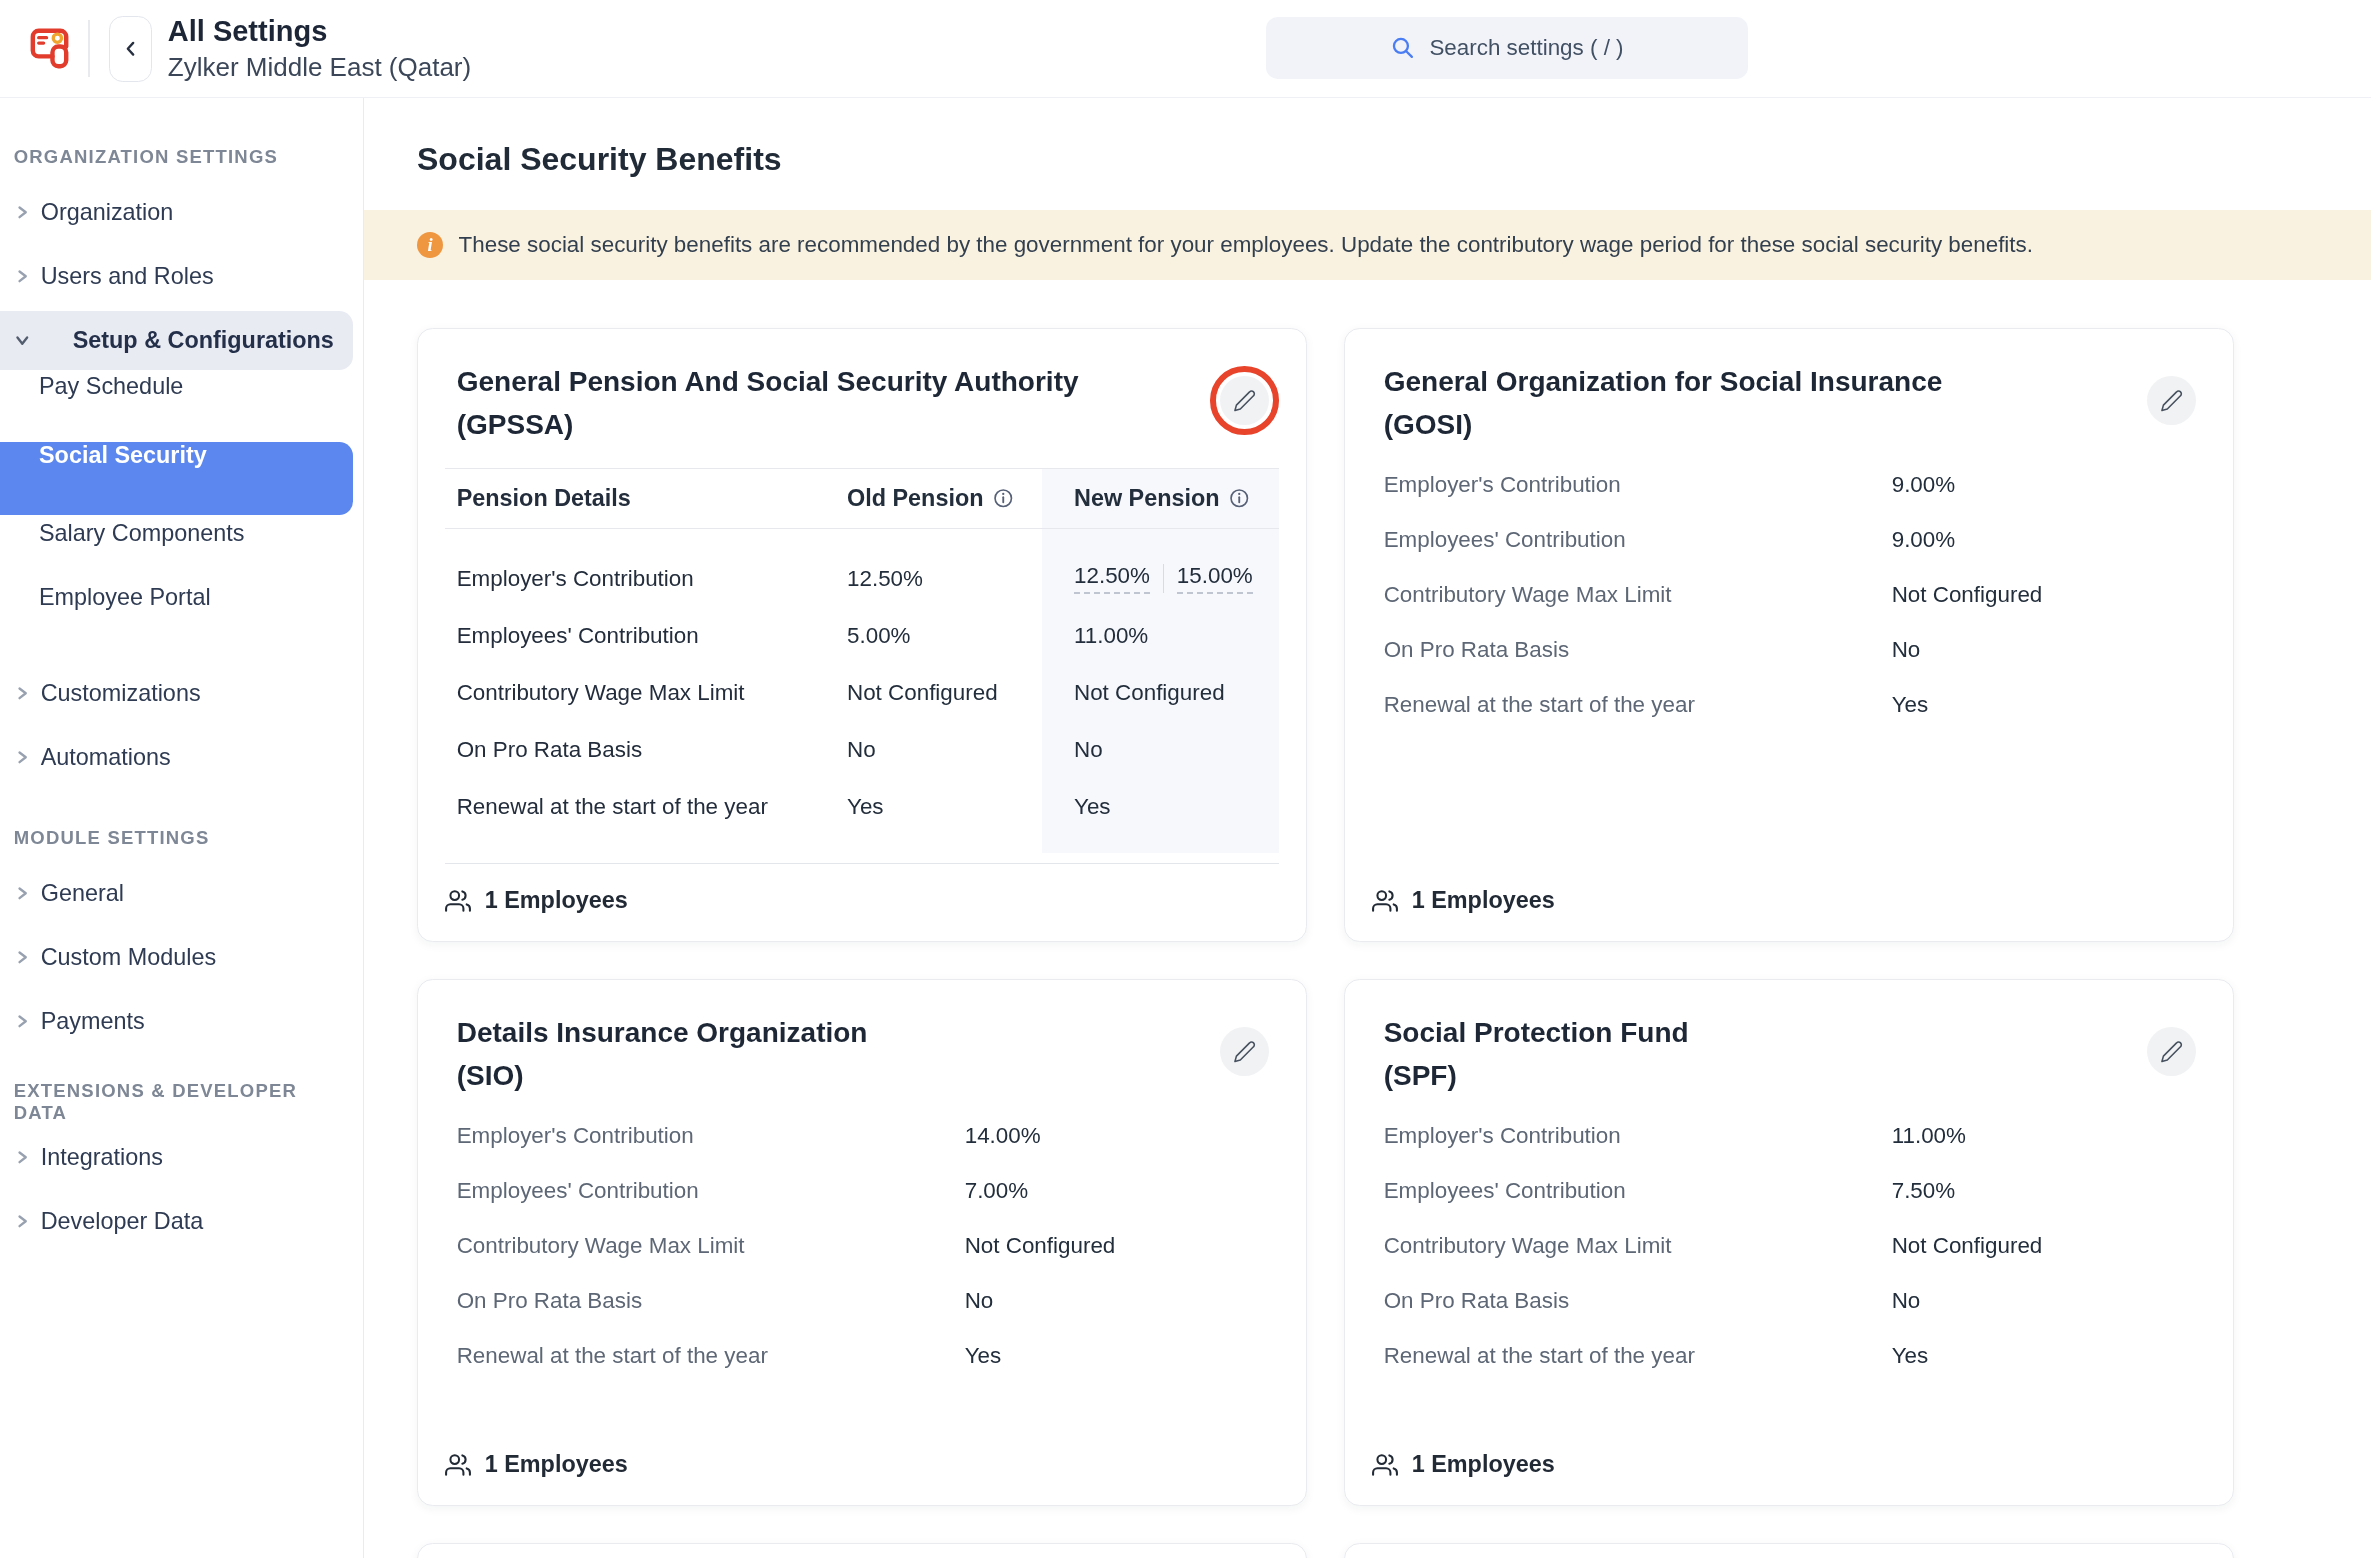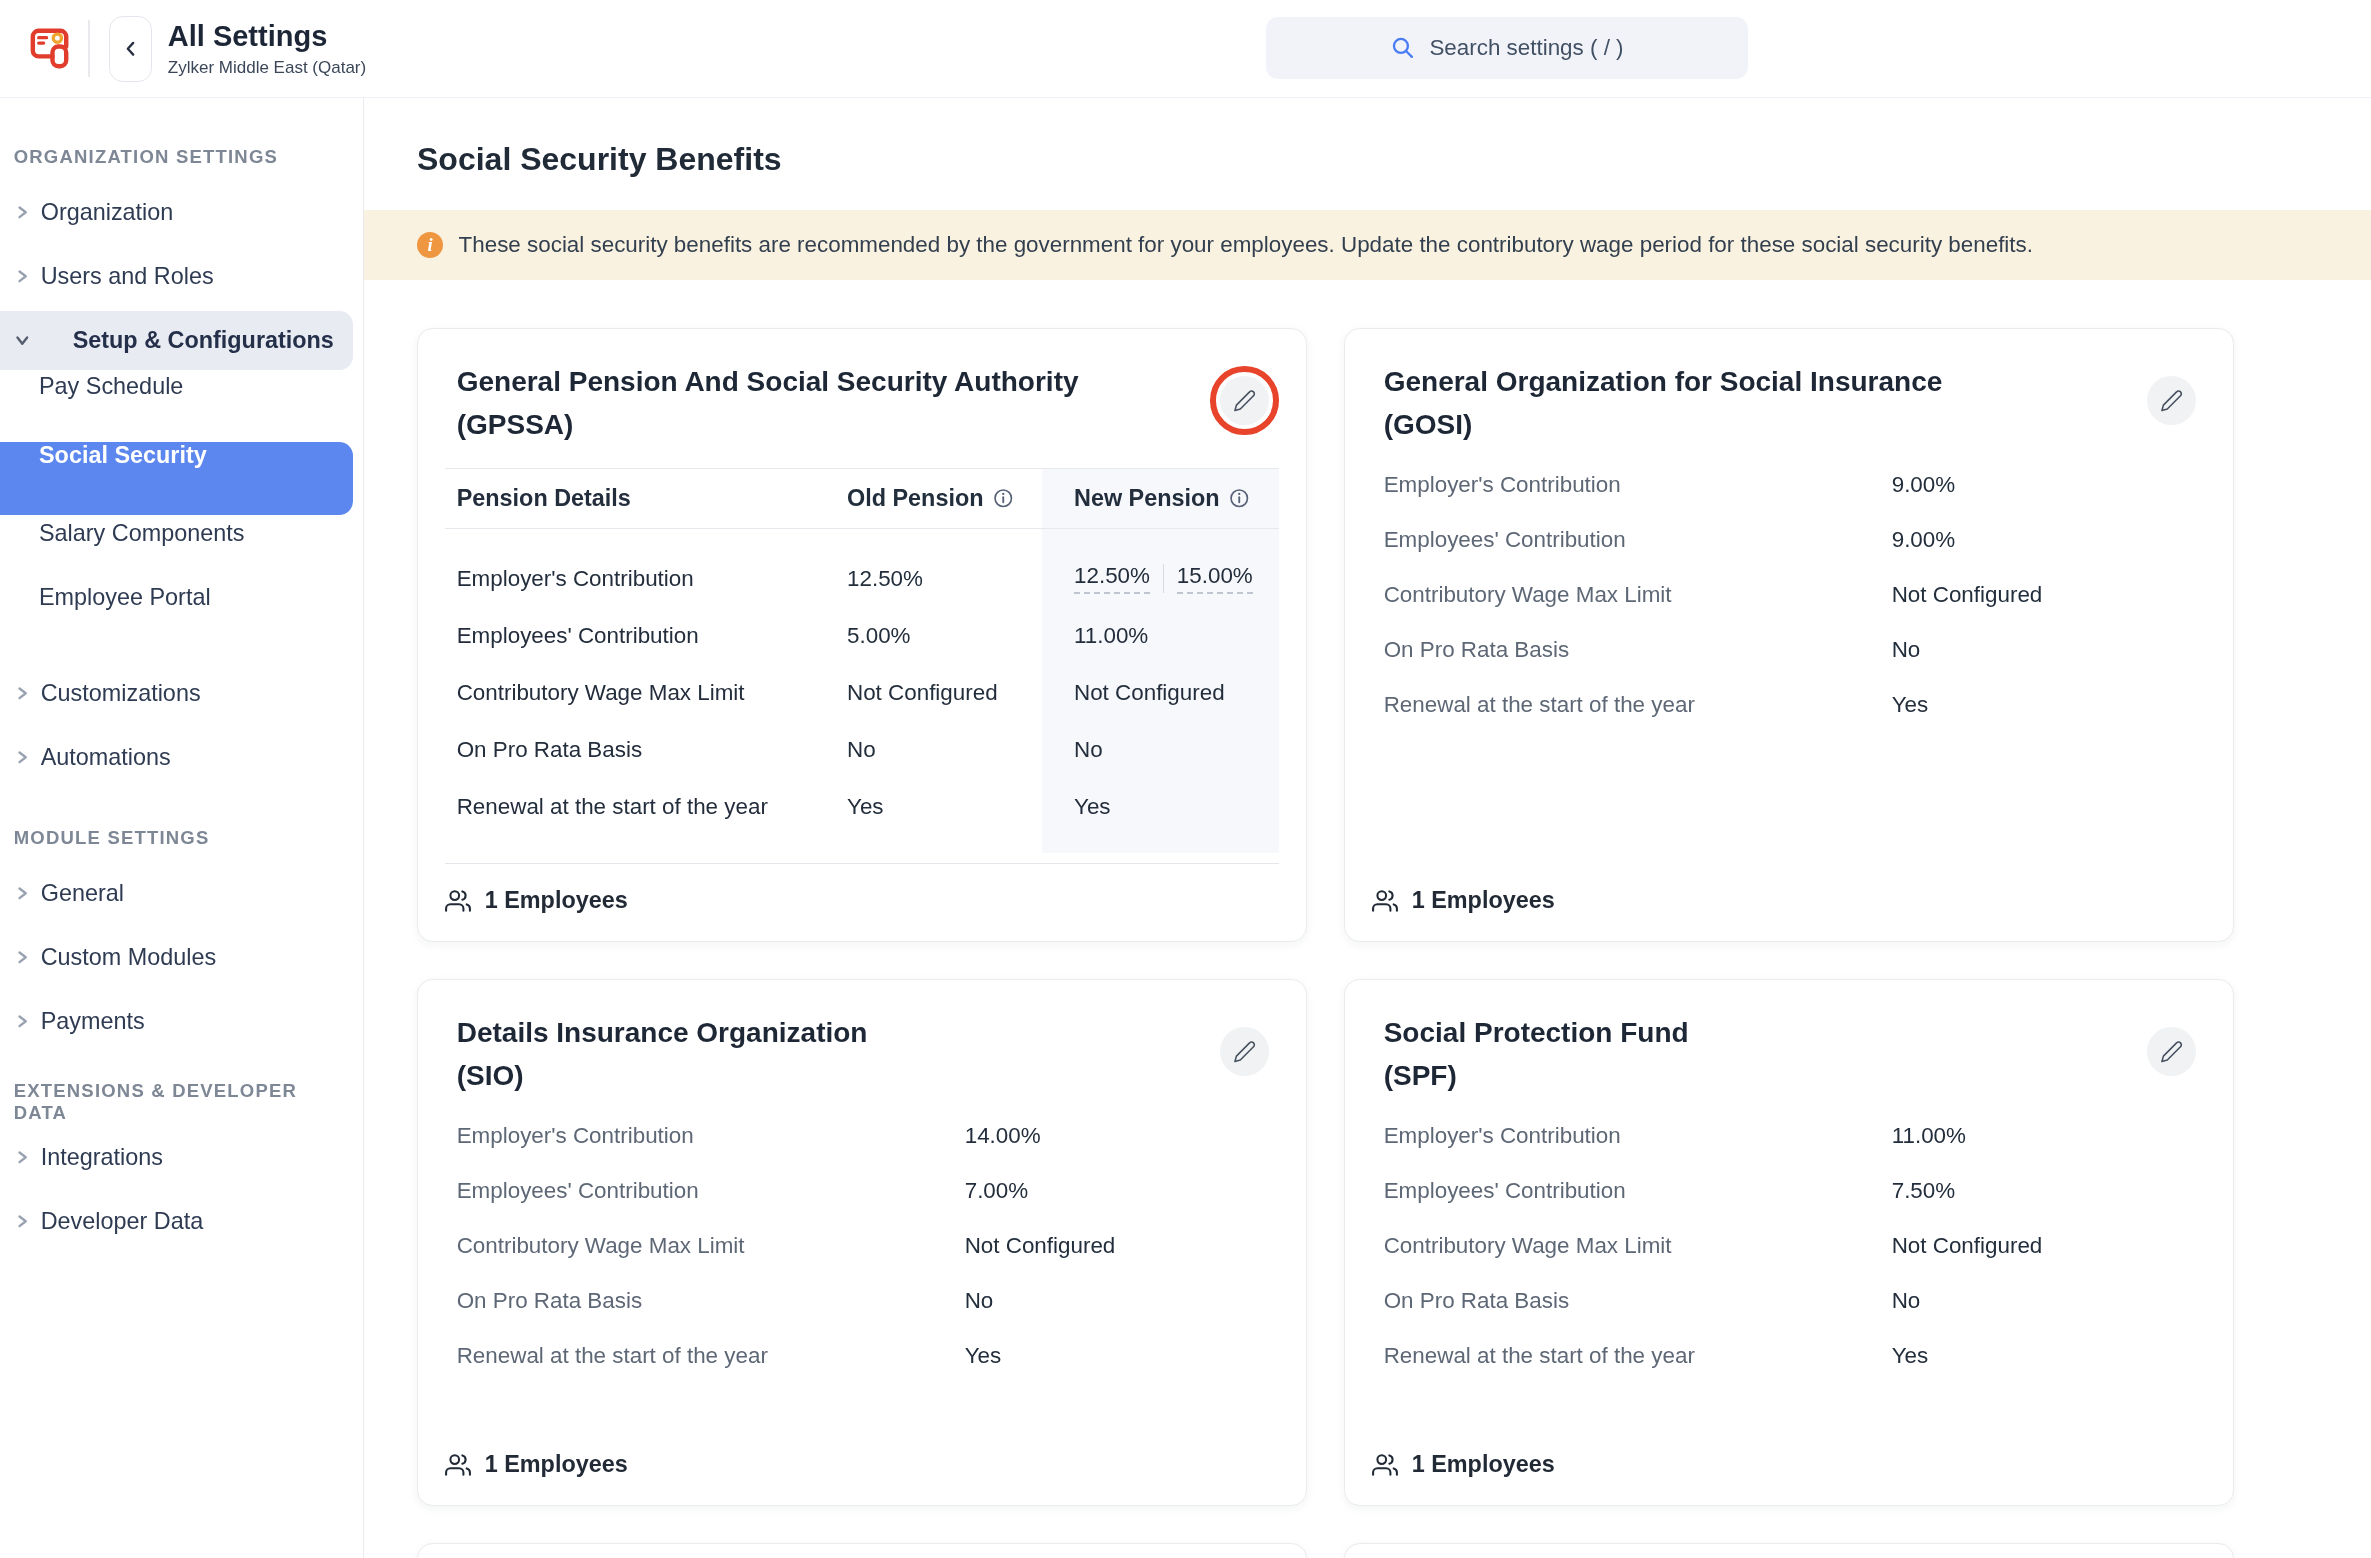--- a/index.html
+++ b/index.html
@@ -10,21 +10,21 @@
   .topbar{position:absolute;left:0;top:0;width:100%;height:98px;background:#fff;
           border-bottom:1.5px solid #eef0f5;display:flex;align-items:center;padding-left:23.4px;box-sizing:border-box;z-index:5;}
   .logo{width:55px;height:55px;flex:0 0 auto;display:flex;align-items:center;justify-content:center;}
   .logo .red{stroke:var(--logo-red);}
   .logo .yellow{stroke:var(--logo-yellow);}
   .vdiv{width:1.5px;height:57px;background:#e8eaee;margin:0 19.5px 0 9.8px;}
   .back-btn{width:43px;height:66px;border:1.5px solid #e3e6ec;background:#fff;border-radius:13.7px;
             display:flex;align-items:center;justify-content:center;cursor:pointer;padding:0;color:#273040;}
   .title-block{margin-left:15.6px;}
   .title-block h1{margin:0;font-size:29px;font-weight:700;color:#1c2636;line-height:35px;}
-  .title-block .org{font-size:17px;color:#3b4759;margin-top:3.9px;}
+  .title-block .org{font-size:26px;color:#3b4759;margin-top:3.9px;}
   .search{position:absolute;left:1266px;top:16.6px;width:482px;height:62px;background:#f1f3f9;border-radius:11.7px;
           display:flex;align-items:center;justify-content:center;gap:14px;cursor:text;}
   .search svg{stroke:var(--search-icon-blue);}
   .search span{font-size:22.4px;color:#425064;}
 
   
   .sidebar{position:absolute;left:0;top:98px;bottom:0;width:364px;border-right:1.5px solid #e9ebf0;
            box-sizing:border-box;padding-top:35px;background:#fff;}
   .side-head{height:47px;display:flex;align-items:center;padding:0 13.7px;font-size:18.5px;font-weight:700;
              letter-spacing:1.2px;color:#7e8795;}

